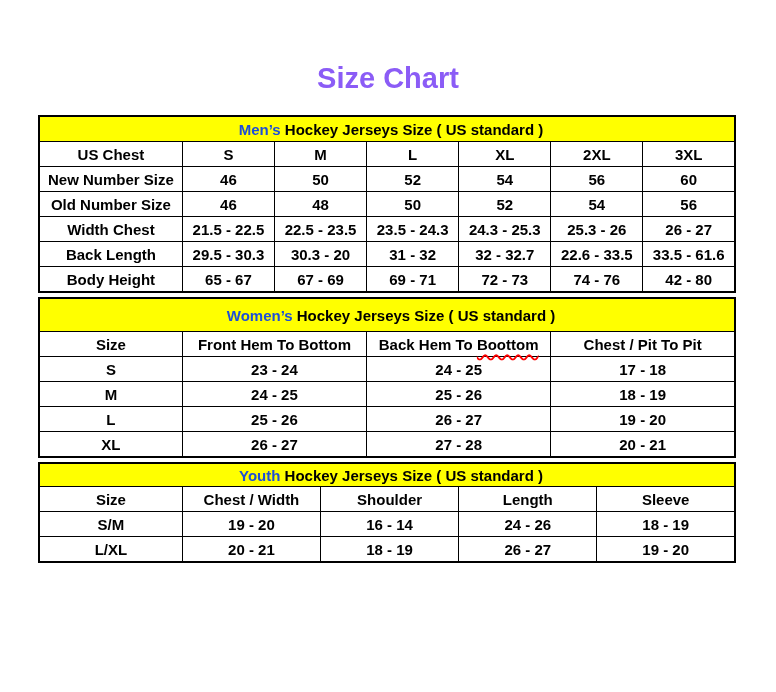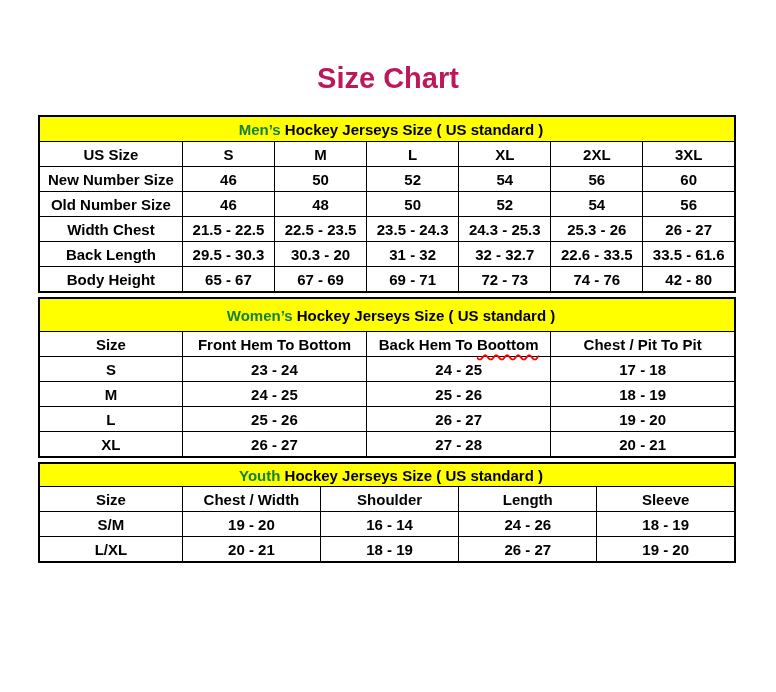--- a/index.html
+++ b/index.html
@@ -5,21 +5,21 @@
   html,body{margin:0;padding:0;}
   body{
     width:776px;height:692px;overflow:hidden;background:#ffffff;
     font-family:"Liberation Sans", sans-serif;color:#000;
   }
   .page-title{
     margin:62px 0 0 0;
     text-align:center;
     font-size:29px;
     font-weight:bold;
-    color:#be185d;
+    color:#8b5cf6;
     letter-spacing:0px;
   }
   .tables-wrap{
     width:698px;
     margin:20px 0 0 38px;
   }
   table.size-table{
     border-collapse:collapse;
     table-layout:fixed;
     width:698px;
@@ -39,21 +39,21 @@
   .band-row td{
     background:#ffff00 !important;
     font-size:17px;
     font-weight:bold;
     height:34px;
     border:2px solid #000;
   }
   .t-womens .band-row td{height:32px;}
   .t-youth  .band-row td{height:22px;}
   .t-youth th, .t-youth td{height:27px;}
-  .accent{color:#15803d;padding-left:8px;}
+  .accent{color:#1d4ed8;padding-left:8px;}
   .squiggle{
     text-decoration-line:underline;
     text-decoration-style:wavy;
     text-decoration-color:#ff0000;
     text-decoration-thickness:1.5px;
     text-underline-offset:4px;
   }
 </style>
 </head>
 <body>
@@ -69,21 +69,21 @@
         <col style="width: 13.23%;">
         <col style="width: 13.23%;">
         <col style="width: 13.23%;">
         <col style="width: 13.23%;">
       </colgroup>
       <tbody>
         <tr class="band-row">
           <td colspan="7"><span class="accent">Men’s</span><span> Hockey Jerseys Size ( US standard )</span></td>
         </tr>
         <tr>
-          <th>US Size</th>
+          <th>US Chest</th>
           <th>S</th>
           <th>M</th>
           <th>L</th>
           <th>XL</th>
           <th>2XL</th>
           <th>3XL</th>
         </tr>
         <tr>
           <td>New Number Size</td>
           <td>46</td>

